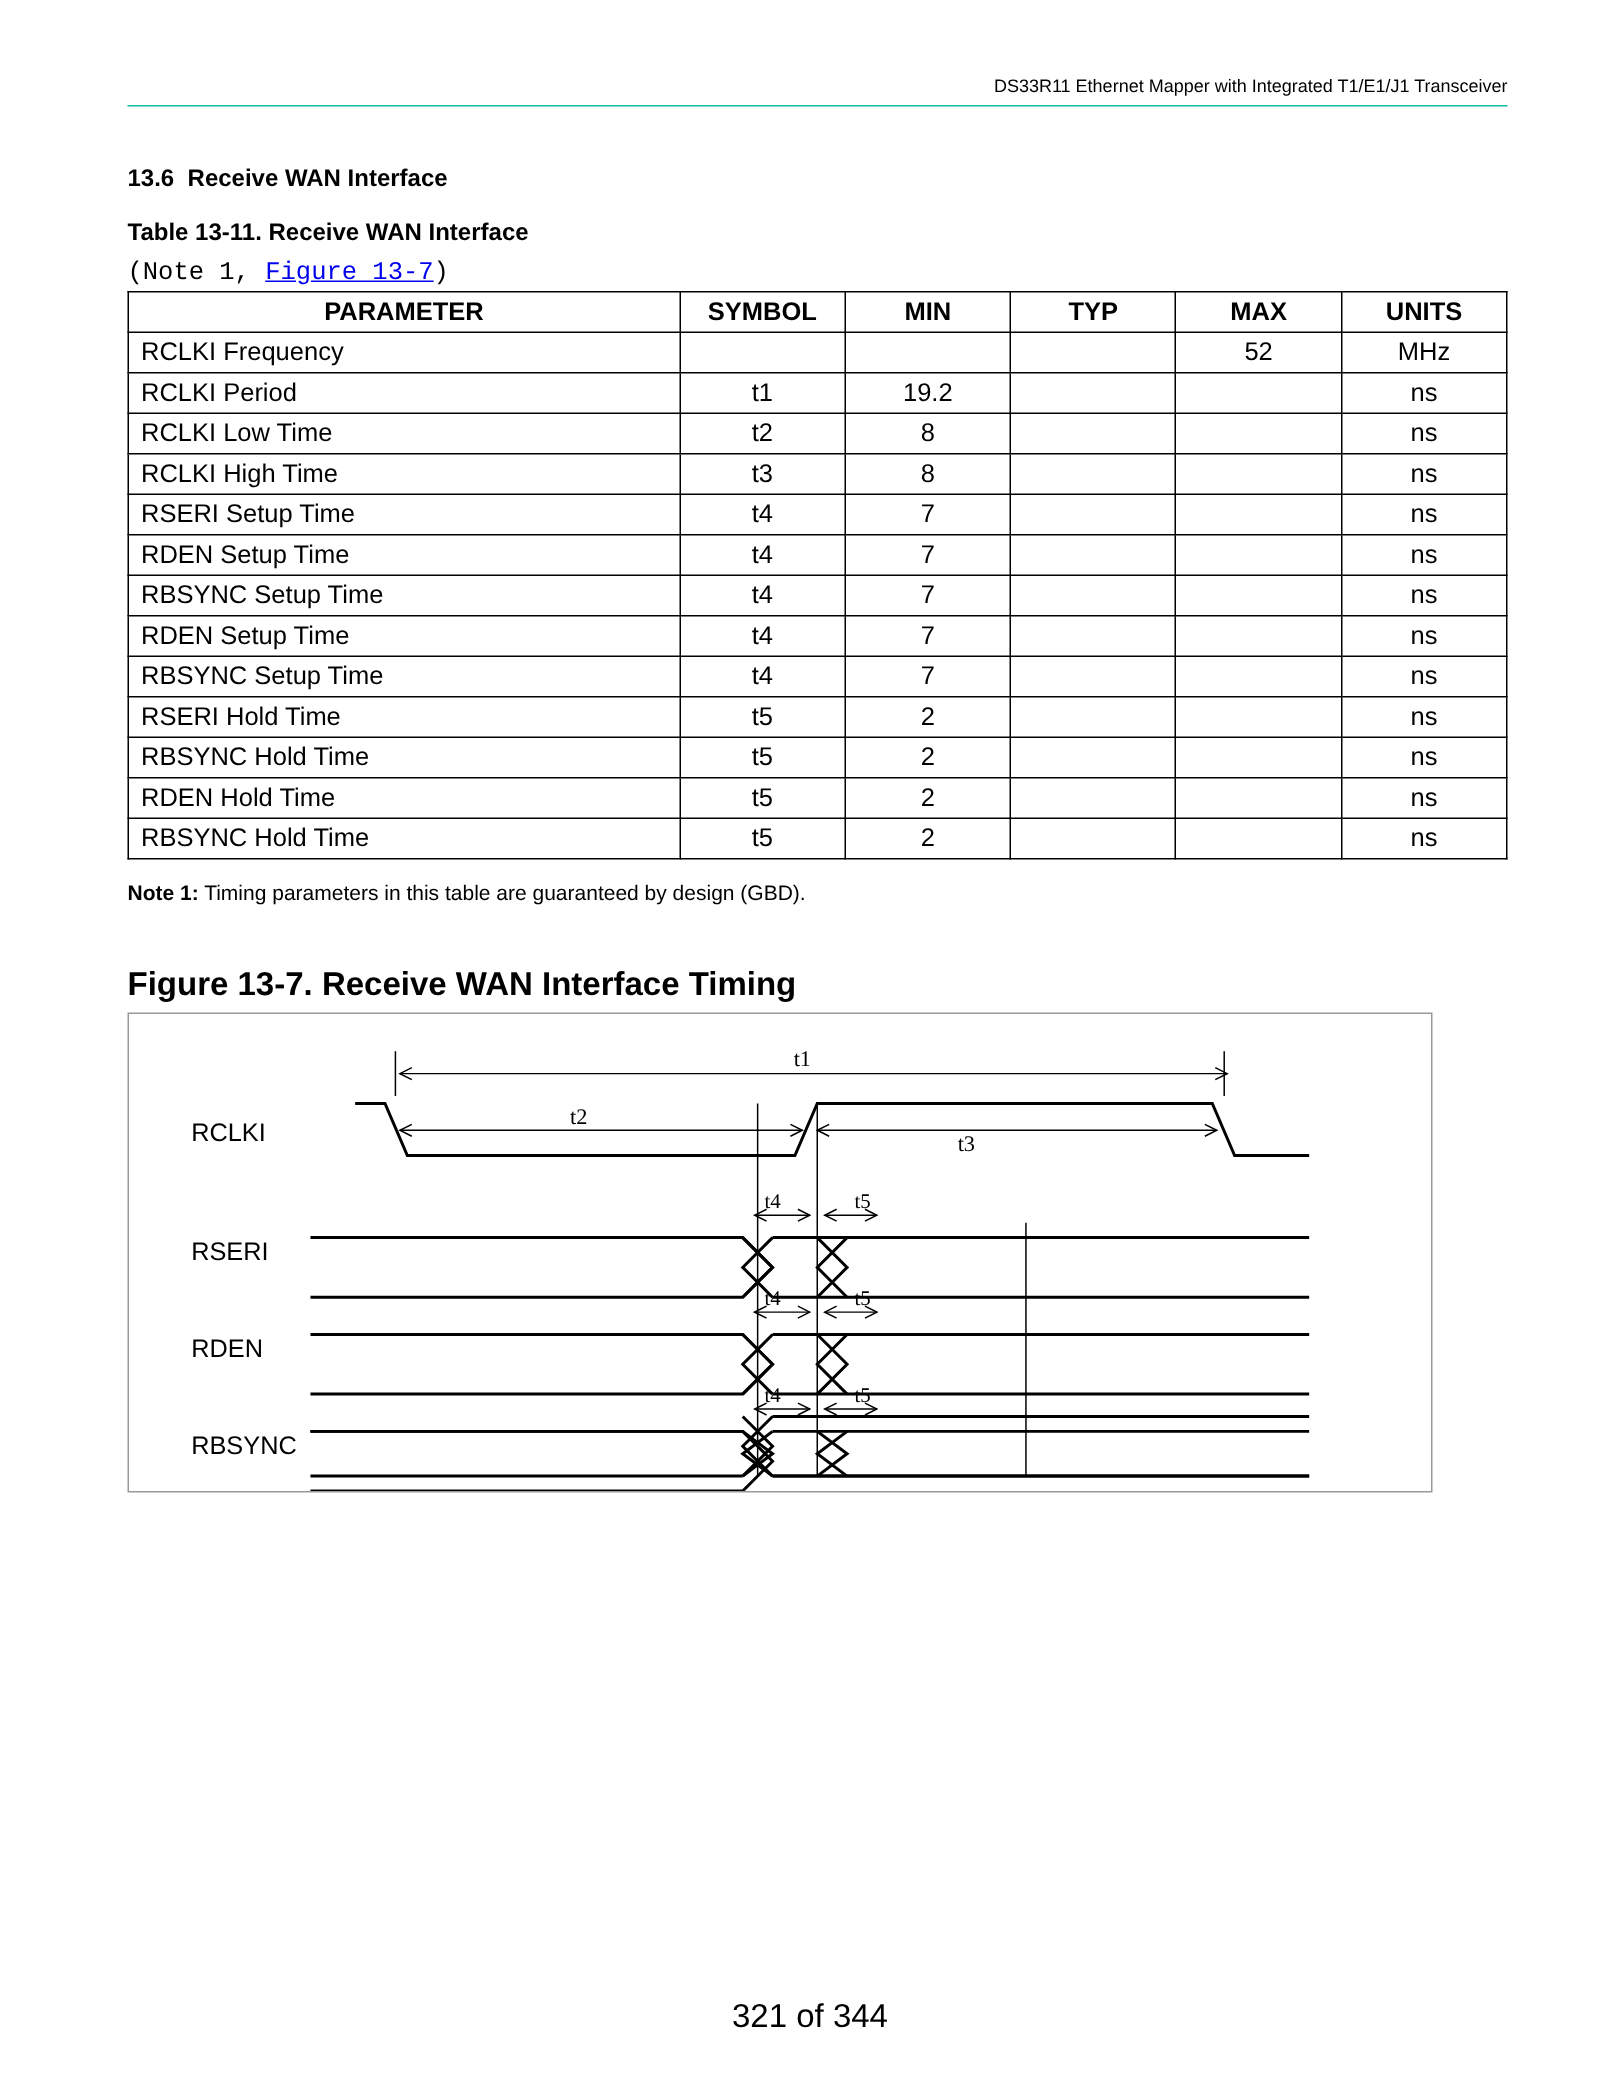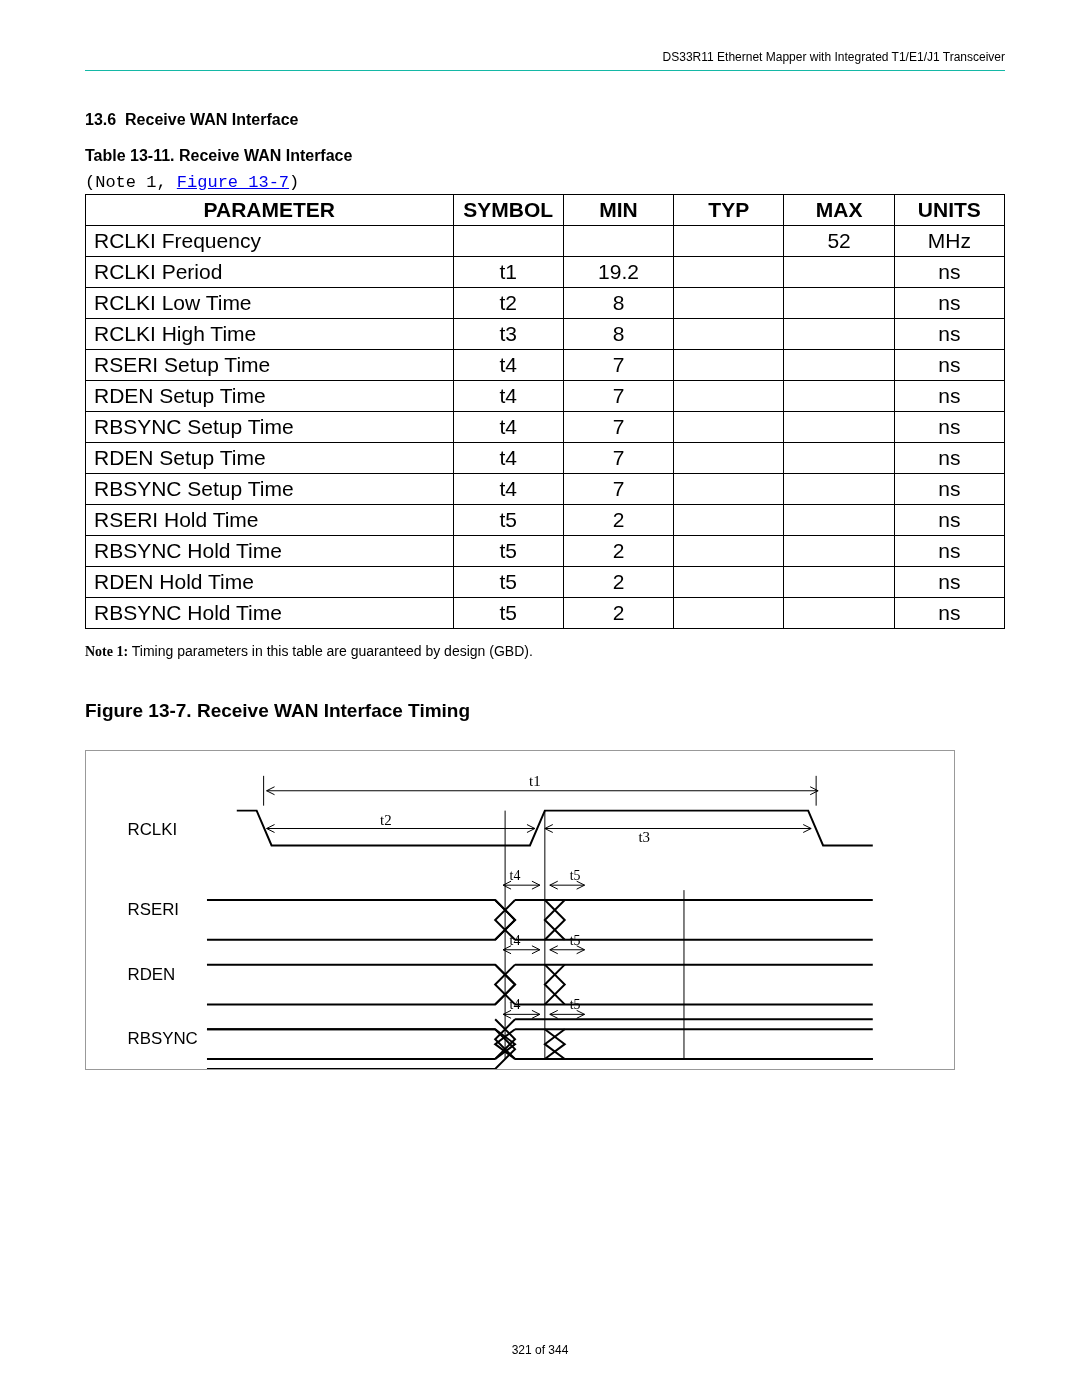--- a/index.html
+++ b/index.html
@@ -34,21 +34,21 @@
     margin-bottom: 2px;
     font-family: Liberation Mono, monospace;
   }
   .note-link .link {
     color: #0000EE;
     text-decoration: underline;
   }
   table.timing {
     border-collapse: collapse;
     width: 100%;
-    font-size: 21px;
+    font-size: 17px;
   }
   table.timing th, table.timing td {
     border: 1px solid #000;
     padding: 3px 8px;
     height: 26px;
     vertical-align: middle;
   }
   table.timing th {
     font-weight: bold;
     text-align: center;
@@ -59,32 +59,32 @@
   .col-sym   { width: 12%; }
   .col-min   { width: 12%; }
   .col-typ   { width: 12%; }
   .col-max   { width: 12%; }
   .col-unit  { width: 12%; }
   .footnote {
     font-size: 14px;
     margin-top: 14px;
     margin-bottom: 40px;
   }
-  .footnote .bold { font-weight: bold; font-family: Liberation Serif, serif; }
+  .footnote .bold { font-weight: bold; }
   .figure-heading {
-    font-size: 19px;
+    font-size: 22px;
     font-weight: bold;
-    margin-bottom: 28px;
+    margin-bottom: 6px;
   }
   .page-footer {
     position: absolute;
     bottom: 40px;
     left: 0; right: 0;
     text-align: center;
-    font-size: 12px;
+    font-size: 22px;
   }
 </style>
 </head>
 <body>
 
 
 
 <div class="doc-header">
   <span>DS33R11 Ethernet Mapper with Integrated T1/E1/J1 Transceiver</span>
 </div>

